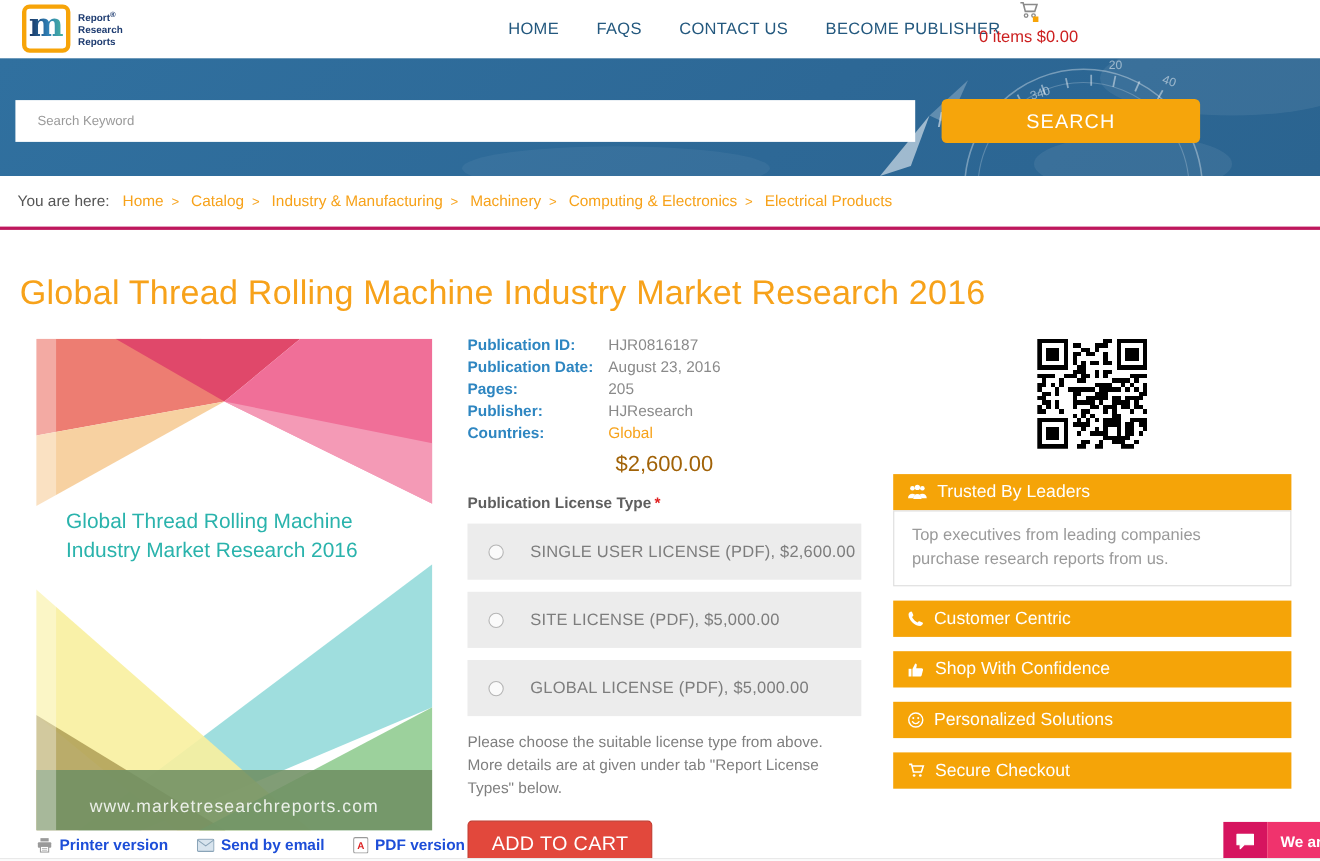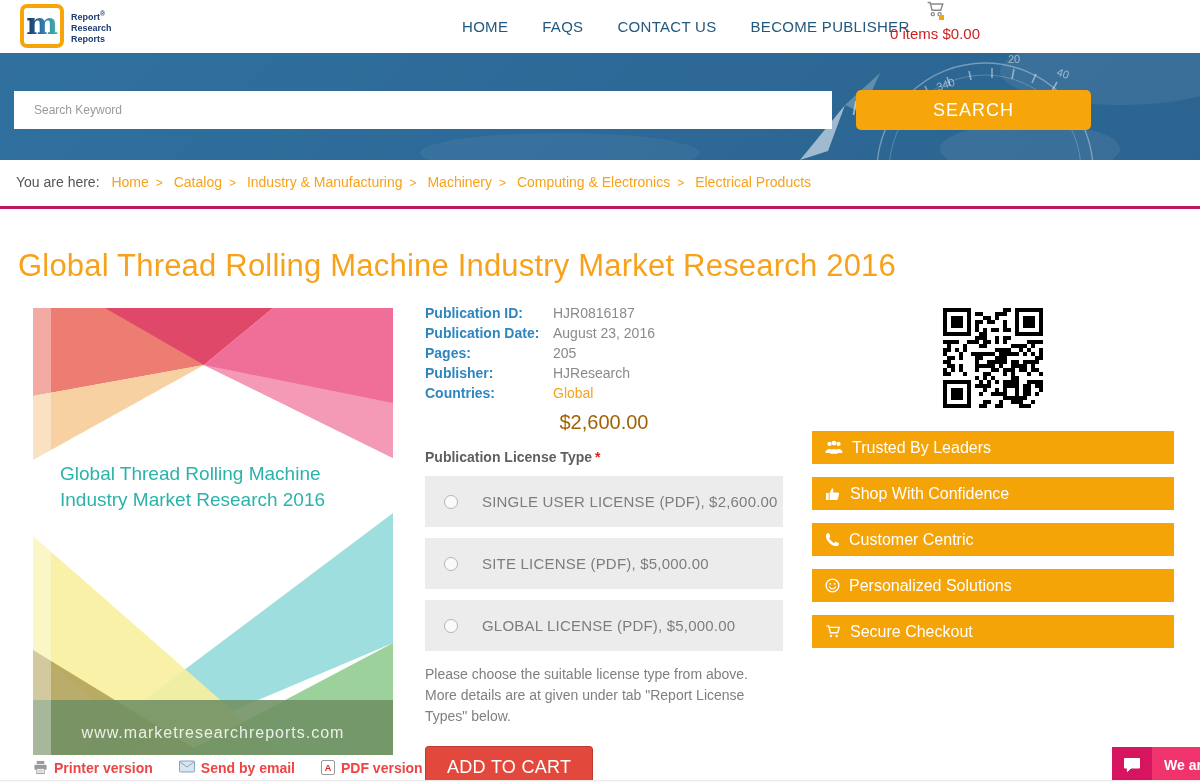--- a/index.html
+++ b/index.html
@@ -37,21 +37,21 @@
   .crumbs a { color:#F7A21A; text-decoration:none; cursor:pointer; }
   .crumb-prefix { margin-right:8px; }
 
   
   .page-title { position:absolute; left:18px; top:248px; width:1100px; font-size:31px; font-weight:400; color:#F7A21A; letter-spacing:.2px; }
 
   
   .cover { position:absolute; left:33px; top:308px; width:360px; height:447px; background:#fff; }
   .cover svg { display:block; }
   .cover-links { position:absolute; left:33px; top:760px; display:flex; align-items:center; gap:26px; }
-  .cover-link { display:flex; gap:6px; color:#ef4444; font-weight:bold; font-size:14px; text-decoration:none; cursor:pointer; }
+  .cover-link { display:flex; align-items:center; gap:6px; color:#1d4ed8; font-weight:bold; font-size:14px; text-decoration:none; cursor:pointer; }
 
   
   .mid { position:absolute; left:425px; top:303px; width:358px; }
   .drow { display:flex; font-size:14px; line-height:20px; }
   .dlabel { width:128px; color:#2e86c1; font-weight:bold; }
   .dvalue { color:#8a8a8a; }
   .dvalue.link { color:#F7A21A; cursor:pointer; }
   .price { text-align:center; color:#a16207; font-size:20px; margin-top:8px; }
   .lic-head { margin-top:15px; font-size:14px; font-weight:bold; color:#5f5f5f; }
   .lic-head .req { color:#e02020; margin-left:3px; }
@@ -474,34 +474,35 @@
       <svg width="18" height="15" viewBox="0 0 18 14" fill="#fff">
         <circle cx="4.5" cy="3.4" r="2.1"></circle>
           <circle cx="13.5" cy="3.4" r="2.1"></circle>
           <circle cx="9" cy="2.6" r="2.4"></circle>
         <path d="M0.5 12.5c0-2.6 1.7-4.1 4-4.1 1 0 1.9.3 2.5.8-1 1-1.5 2.2-1.6 3.3z"></path>
         <path d="M17.5 12.5c0-2.6-1.7-4.1-4-4.1-1 0-1.9.3-2.5.8 1 1 1.5 2.2 1.6 3.3z"></path>
         <path d="M5.2 13.2c0-3 1.6-4.7 3.8-4.7s3.8 1.7 3.8 4.7z"></path>
       </svg>
       <span>Trusted By Leaders</span>
     </div>
+    <div class="trusted-box">Top executives from leading companies purchase research reports from us.</div>
+
+    <div class="banner">
+      <svg width="15" height="15" viewBox="0 0 16 16" fill="#fff">
+        <path d="M3.6 1C2.9 1 1 2.2 1 3.6 1 9.3 6.7 15 12.4 15 13.8 15 15 13.1 15 12.4c0-.3-.2-.6-.5-.8l-2.9-1.2c-.3-.1-.7 0-.9.2l-1 1C7.8 10.8 5.2 8.2 4.4 6.3l1-1c.2-.2.3-.6.2-.9L4.4 1.5C4.2 1.2 3.9 1 3.6 1z"></path>
+      </svg>
+      <span>Customer Centric</span>
+    </div>
 
     <div class="banner">
       <svg width="16" height="16" viewBox="0 0 16 16" fill="#fff">
         <rect x="1" y="7" width="2.6" height="7"></rect>
         <path d="M4.5 14V7.2L7 2.2c1 0 1.7.8 1.4 2L7.9 6.4h4.9c.9 0 1.5.8 1.3 1.6l-1.2 4.8c-.2.7-.8 1.2-1.5 1.2z"></path>
       </svg>
       <span>Shop With Confidence</span>
-    </div>
-
-    <div class="banner">
-      <svg width="15" height="15" viewBox="0 0 16 16" fill="#fff">
-        <path d="M3.6 1C2.9 1 1 2.2 1 3.6 1 9.3 6.7 15 12.4 15 13.8 15 15 13.1 15 12.4c0-.3-.2-.6-.5-.8l-2.9-1.2c-.3-.1-.7 0-.9.2l-1 1C7.8 10.8 5.2 8.2 4.4 6.3l1-1c.2-.2.3-.6.2-.9L4.4 1.5C4.2 1.2 3.9 1 3.6 1z"></path>
-      </svg>
-      <span>Customer Centric</span>
     </div>
 
     <div class="banner">
       <svg width="15" height="15" viewBox="0 0 16 16">
         <circle cx="8" cy="8" r="6.8" fill="none" stroke="#fff" stroke-width="1.4"></circle>
         <circle cx="5.6" cy="6.2" r="1" fill="#fff"></circle>
           <circle cx="10.4" cy="6.2" r="1" fill="#fff"></circle>
         <path d="M4.8 9.6c.8 1.3 1.9 2 3.2 2s2.4-.7 3.2-2" fill="none" stroke="#fff" stroke-width="1.3" stroke-linecap="round"></path>
       </svg>
       <span>Personalized Solutions</span>

